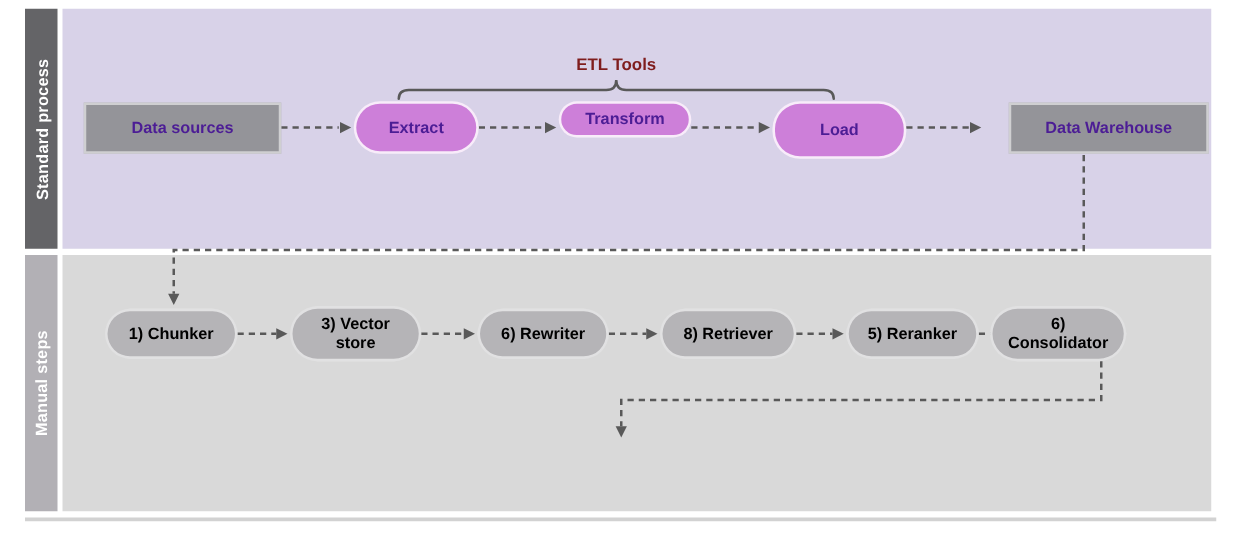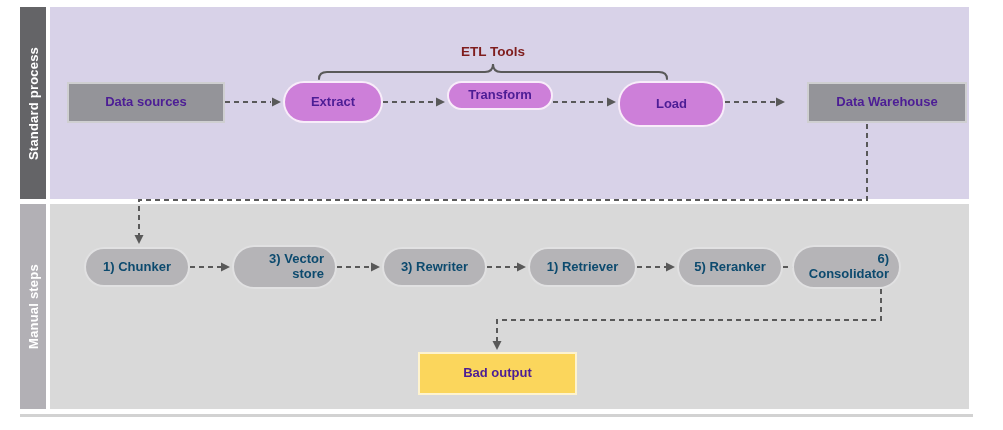--- a/index.html
+++ b/index.html
@@ -16,21 +16,21 @@
   .lane-bar-standard{left:20px;top:7px;width:26px;height:192px;background:var(--lane1-bar);}
   .lane-bar-manual{left:20px;top:204px;width:26px;height:205px;background:var(--lane2-bar);}
   .bottom-divider{position:absolute;left:20px;top:414px;width:953px;height:3px;background:#d2d2d2;}
 
   
   .node{position:absolute;display:flex;align-items:center;justify-content:center;
     text-align:center;color:#4c1d95;font-weight:bold;font-size:13px;line-height:1.15;
     box-sizing:border-box;}
   .rect-gray{background:var(--box-gray);border:2px solid rgba(255,255,255,.55);}
   .pill-pink{background:var(--pill-pink);border:2px solid rgba(255,255,255,.85);border-radius:22px;}
-  .pill-gray{background:var(--pill-gray);border:2px solid rgba(255,255,255,.6);border-radius:22px;color:#0c4a6e;text-align:right;}
+  .pill-gray{background:var(--pill-gray);border:2px solid rgba(255,255,255,.6);border-radius:22px;color:#000000;}
   .rect-yellow{background:var(--box-yellow);border:2px solid rgba(255,255,255,.7);}
 
   .n-data-sources{left:67px;top:82px;width:158px;height:41px;}
   .n-extract{left:283px;top:81px;width:100px;height:42px;}
   .n-transform{left:447px;top:81px;width:106px;height:29px;}
   .n-load{left:618px;top:81px;width:107px;height:46px;}
   .n-data-warehouse{left:787px;top:82px;width:160px;height:41px;margin-left:20px;}
   .n-chunker{left:84px;top:247px;width:106px;height:40px;}
   .n-vector-store{left:232px;top:245px;width:105px;height:44px;padding:0 11px;}
   .n-rewriter{left:382px;top:247px;width:105px;height:40px;}
@@ -107,19 +107,18 @@
   <div class="bracket-label">ETL Tools</div>
 
   <div class="node rect-gray n-data-sources">Data sources</div>
   <div class="node pill-pink n-extract">Extract</div>
   <div class="node pill-pink n-transform">Transform</div>
   <div class="node pill-pink n-load">Load</div>
   <div class="node rect-gray n-data-warehouse">Data Warehouse</div>
 
   <div class="node pill-gray n-chunker">1) Chunker</div>
   <div class="node pill-gray n-vector-store">3) Vector store</div>
-  <div class="node pill-gray n-rewriter">3) Rewriter</div>
-  <div class="node pill-gray n-retriever">1) Retriever</div>
+  <div class="node pill-gray n-rewriter">6) Rewriter</div>
+  <div class="node pill-gray n-retriever">8) Retriever</div>
   <div class="node pill-gray n-reranker">5) Reranker</div>
   <div class="node pill-gray n-consolidator">6) Consolidator</div>
-  <div class="node rect-yellow n-bad-output">Bad output</div>
 
 </div>
 
 </body></html>

